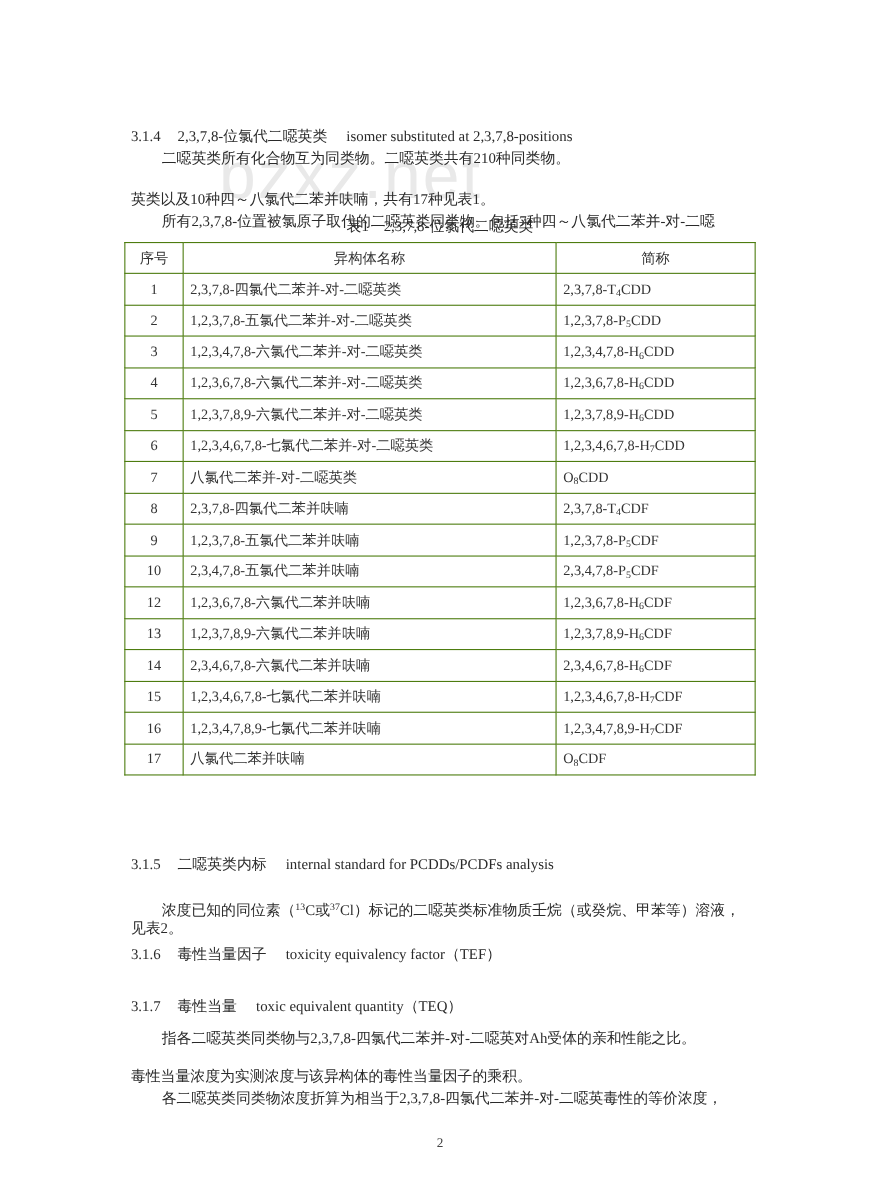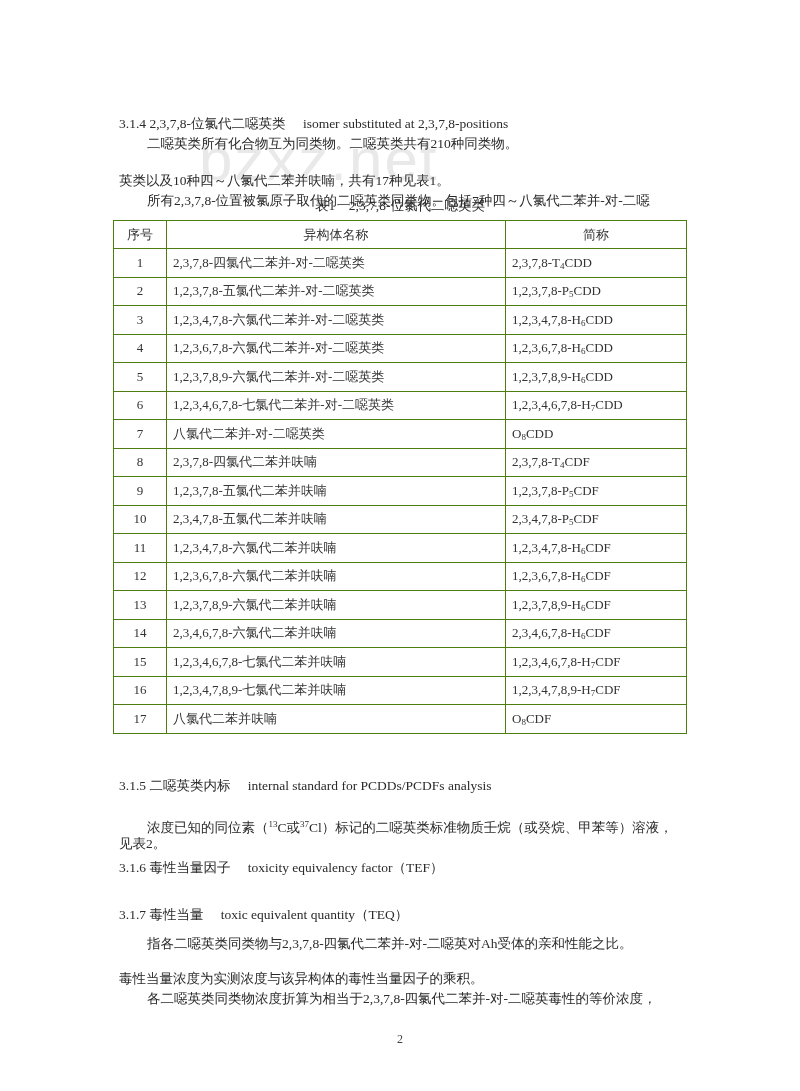--- a/index.html
+++ b/index.html
@@ -10,21 +10,21 @@
   }
   .watermark {
     position: absolute; left: 199px; top: 130px;
     font-family: "Liberation Sans", "DejaVu Sans", sans-serif;
     font-weight: normal; font-size: 60px; letter-spacing: 2px;
     color: #e9e9e9; z-index: 0; line-height: 1;
   }
   .line { position: absolute; white-space: nowrap; z-index: 1; line-height: 20px; }
   .indent { left: 147px; margin-top: 48px; }
   .flush { left: 119px; }
-  .heading .num { margin-right: 0; }
+  .heading .num { margin-right: 12px; }
   .heading .en { margin-left: 14px; }
   .caption { left: 0; width: 800px; text-align: center; }
   table {
     position: absolute; left: 113px; top: 220px; z-index: 1;
     border-collapse: collapse; width: 574px;
     font-size: 13px; color: #333;
   }
   td, th {
     border: 1px solid #4d7c0f; height: 27.5px; padding: 0 6px;
     font-weight: normal; white-space: nowrap;
@@ -107,25 +107,20 @@
         <td class="idx">9</td>
         <td class="name">1,2,3,7,8-五氯代二苯并呋喃</td>
         <td class="abbr"><span>1,2,3,7,8-P</span><sub>5</sub><span>CDF</span></td>
       </tr>
       <tr>
         <td class="idx">10</td>
         <td class="name">2,3,4,7,8-五氯代二苯并呋喃</td>
         <td class="abbr"><span>2,3,4,7,8-P</span><sub>5</sub><span>CDF</span></td>
       </tr>
       <tr>
-        <td class="idx">11</td>
-        <td class="name">1,2,3,4,7,8-六氯代二苯并呋喃</td>
-        <td class="abbr"><span>1,2,3,4,7,8-H</span><sub>6</sub><span>CDF</span></td>
-      </tr>
-      <tr>
         <td class="idx">12</td>
         <td class="name">1,2,3,6,7,8-六氯代二苯并呋喃</td>
         <td class="abbr"><span>1,2,3,6,7,8-H</span><sub>6</sub><span>CDF</span></td>
       </tr>
       <tr>
         <td class="idx">13</td>
         <td class="name">1,2,3,7,8,9-六氯代二苯并呋喃</td>
         <td class="abbr"><span>1,2,3,7,8,9-H</span><sub>6</sub><span>CDF</span></td>
       </tr>
       <tr>

